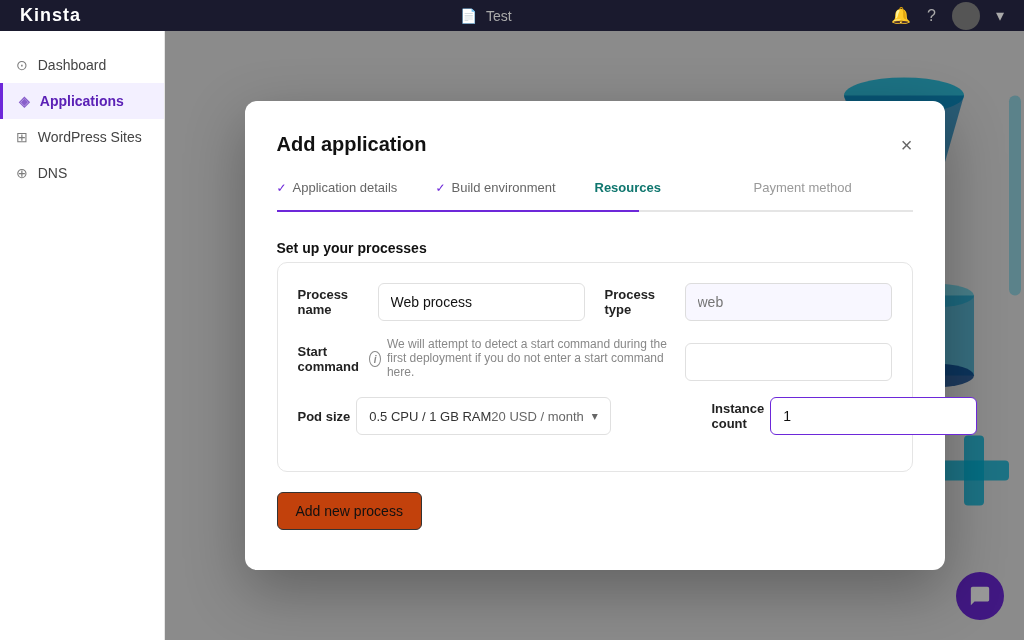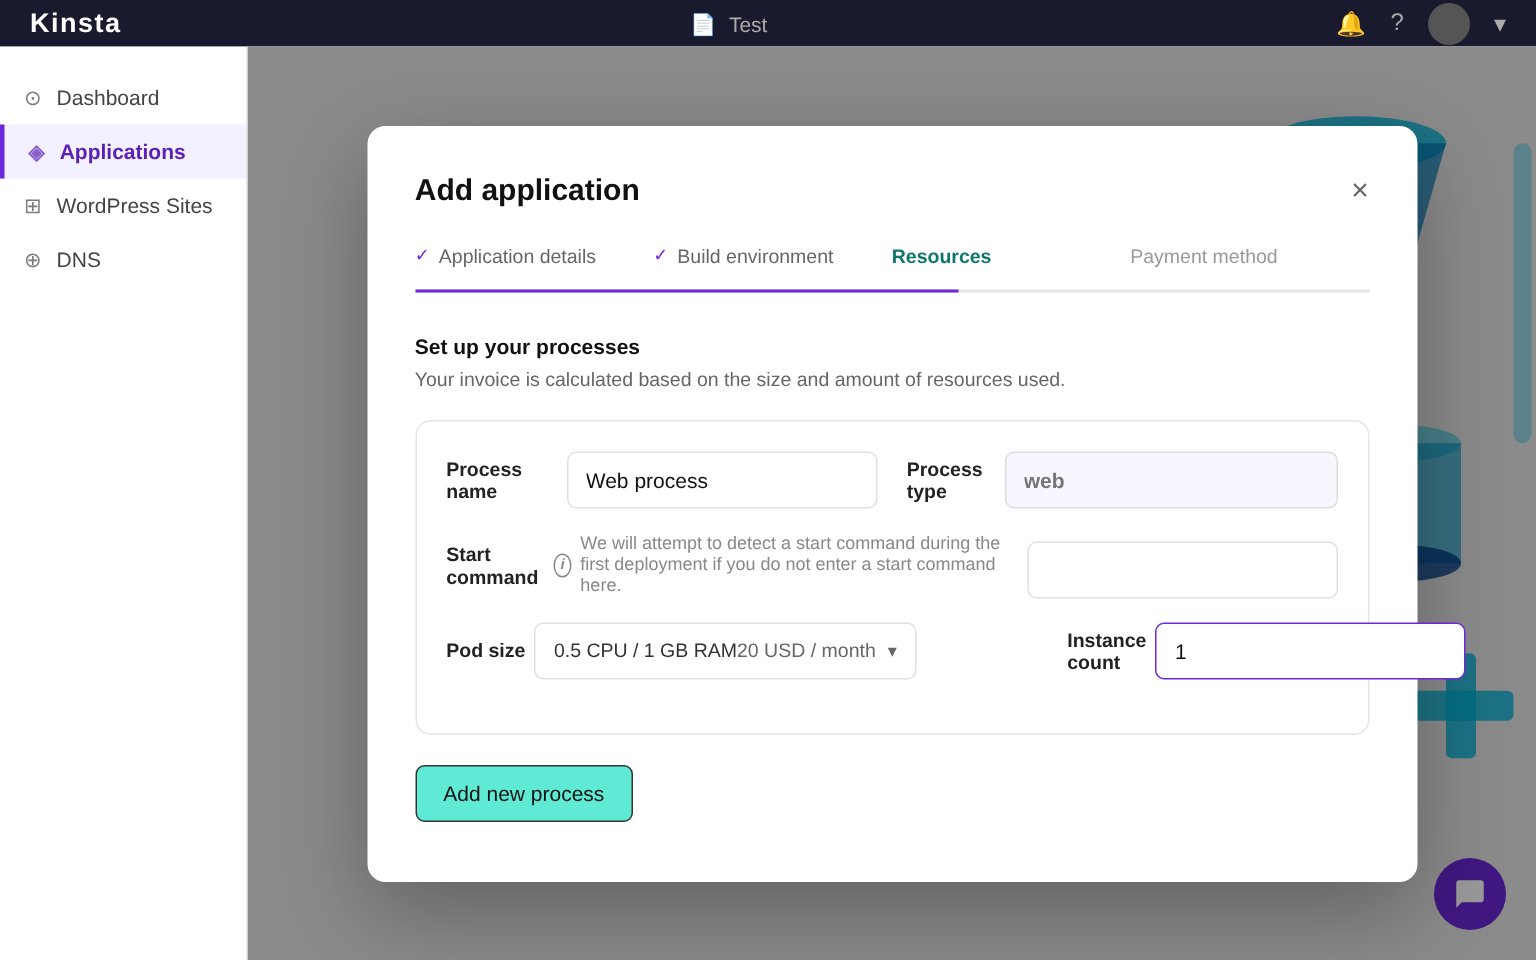--- a/index.html
+++ b/index.html
@@ -256,21 +256,20 @@
       font-size: 14px;
       color: #111;
       outline: none;
       background: #fff;
     }
 
     .form-input.readonly {
       background: #f8f7ff;
       color: #ef4444;
       border-color: #ddd;
-      font-weight: bold;
     }
 
     .form-hint {
       font-size: 12px;
       color: #888;
     }
 
     .pod-size-select {
       display: flex;
       align-items: center;
@@ -285,21 +284,21 @@
     }
 
     .chevron-icon {
       font-size: 12px;
       color: #666;
     }
 
     
     .add-process-btn {
       border: 1.5px solid #333;
-      background: #5eead4;
+      background: #c2410c;
       border-radius: 6px;
       padding: 10px 18px;
       font-size: 14px;
       font-weight: 500;
       cursor: pointer;
       color: #111;
       margin-bottom: 8px;
     }
 
     
@@ -414,21 +413,20 @@
             </div>
             <div class="step">
               <span>Payment method</span>
             </div>
             <div class="stepper-line"></div>
             <div class="stepper-line-active"></div>
           </div>
 
           
           <h3 class="section-title">Set up your processes</h3>
-          <p class="section-subtitle">Your invoice is calculated based on the size and amount of resources used.</p>
 
           
           <div class="process-card">
 
             <div class="form-row">
               <div class="form-group">
                 <label class="form-label">Process name</label>
                 <input class="form-input" type="text" value="Web process" style="">
               </div>
               <div class="form-group">

